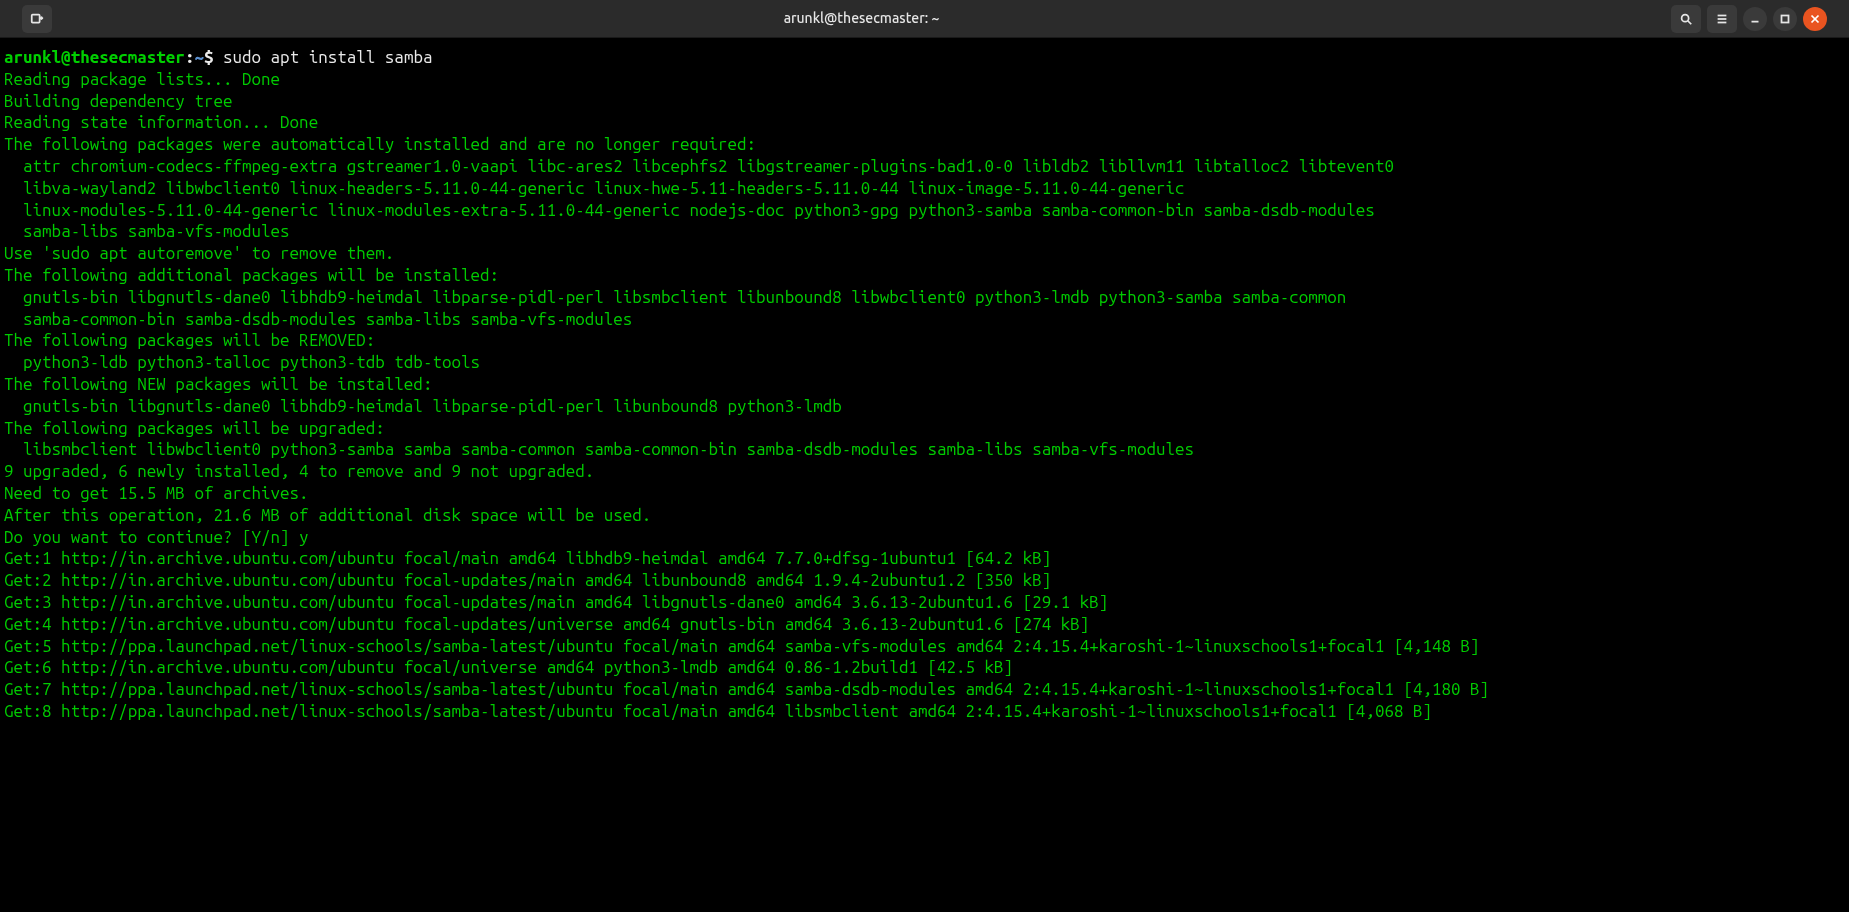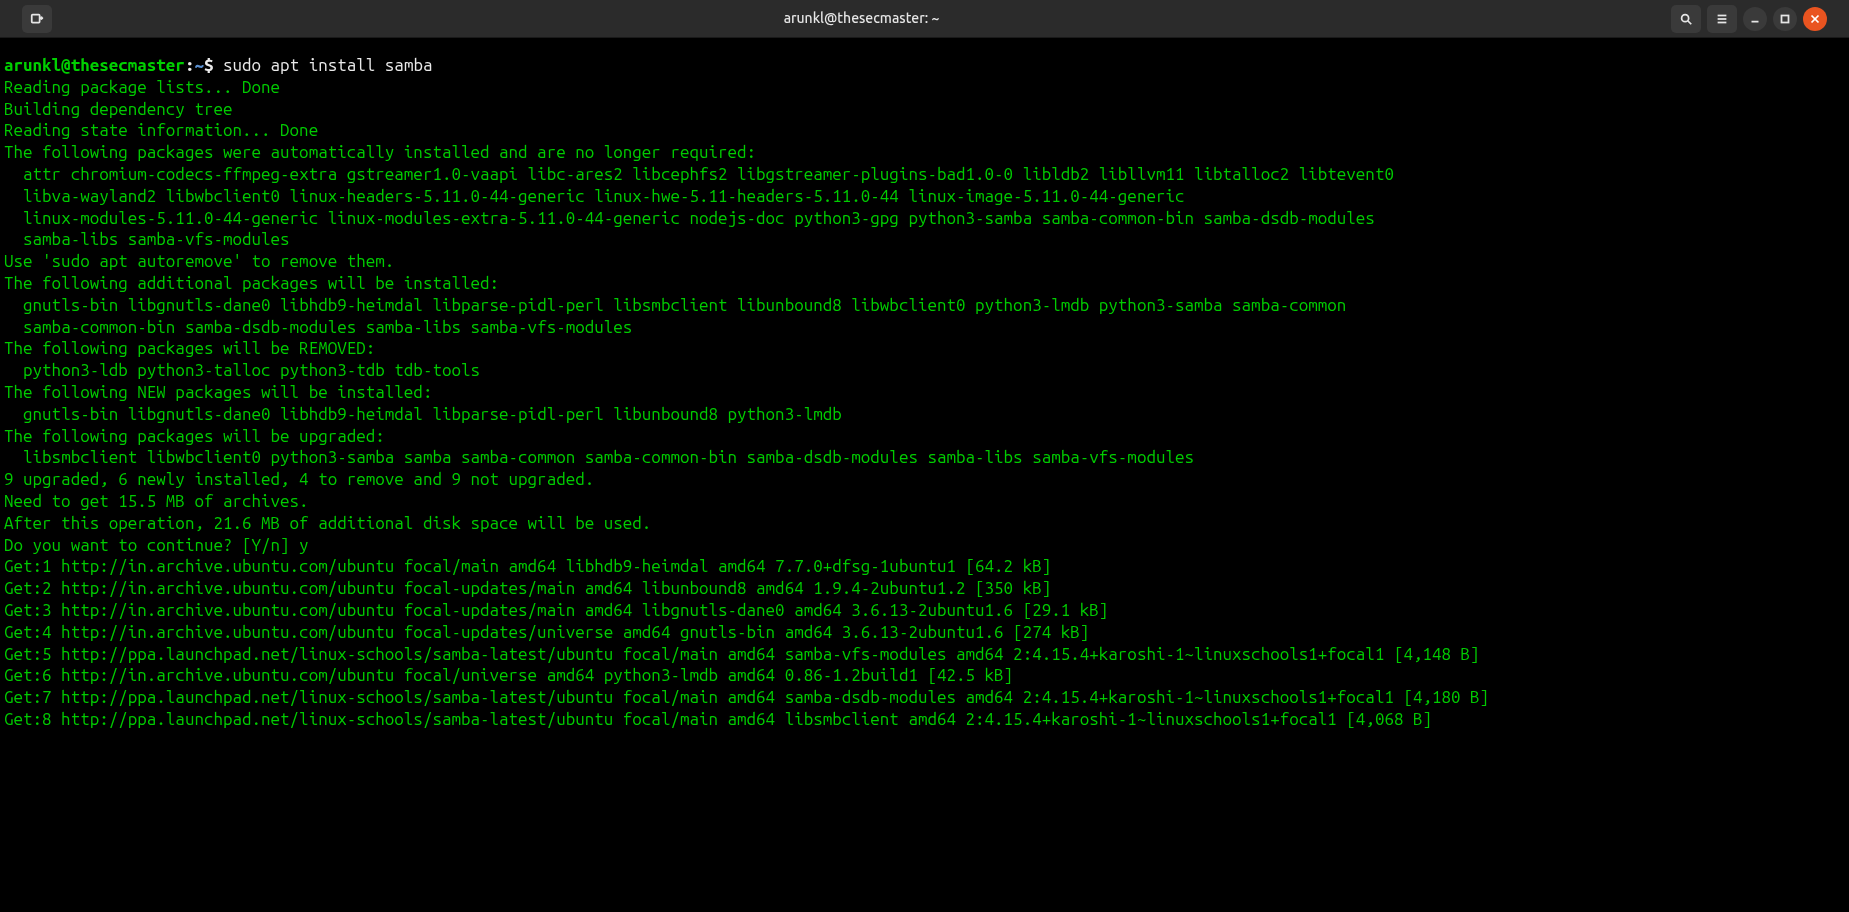--- a/index.html
+++ b/index.html
@@ -21,21 +21,21 @@
     color: #e6e6e6; font-size: 14px;
   }
   .tb-btn.round { width: 24px; height: 24px; border-radius: 12px; }
   .tb-btn.close { background: #e95420; }
   .tb-btn svg { width: 14px; height: 14px; stroke: #e6e6e6; fill: none; stroke-width: 2; }
   .tb-btn.close svg { stroke: #fff; }
   .term-wrap { position: relative; height: calc(912px - 38px); }
   .terminal {
     background: #000; color: #00cc00;
     white-space: pre-wrap; word-break: break-all;
-    padding: 16px 4px 4px 4px;
+    padding: 8px 4px 4px 4px;
     height: 100%;
     overflow-y: scroll;
   }
   .prompt-user { color: #00d000; font-weight: bold; }
   .prompt-colon { color: #eaeaea; font-weight: bold; }
   .prompt-path { color: #5a8fcf; font-weight: bold; }
   .cmd { color: #eaeaea; }
   
   .terminal::-webkit-scrollbar { width: 12px; }
   .terminal::-webkit-scrollbar-track { background: #2b2b2b; }

